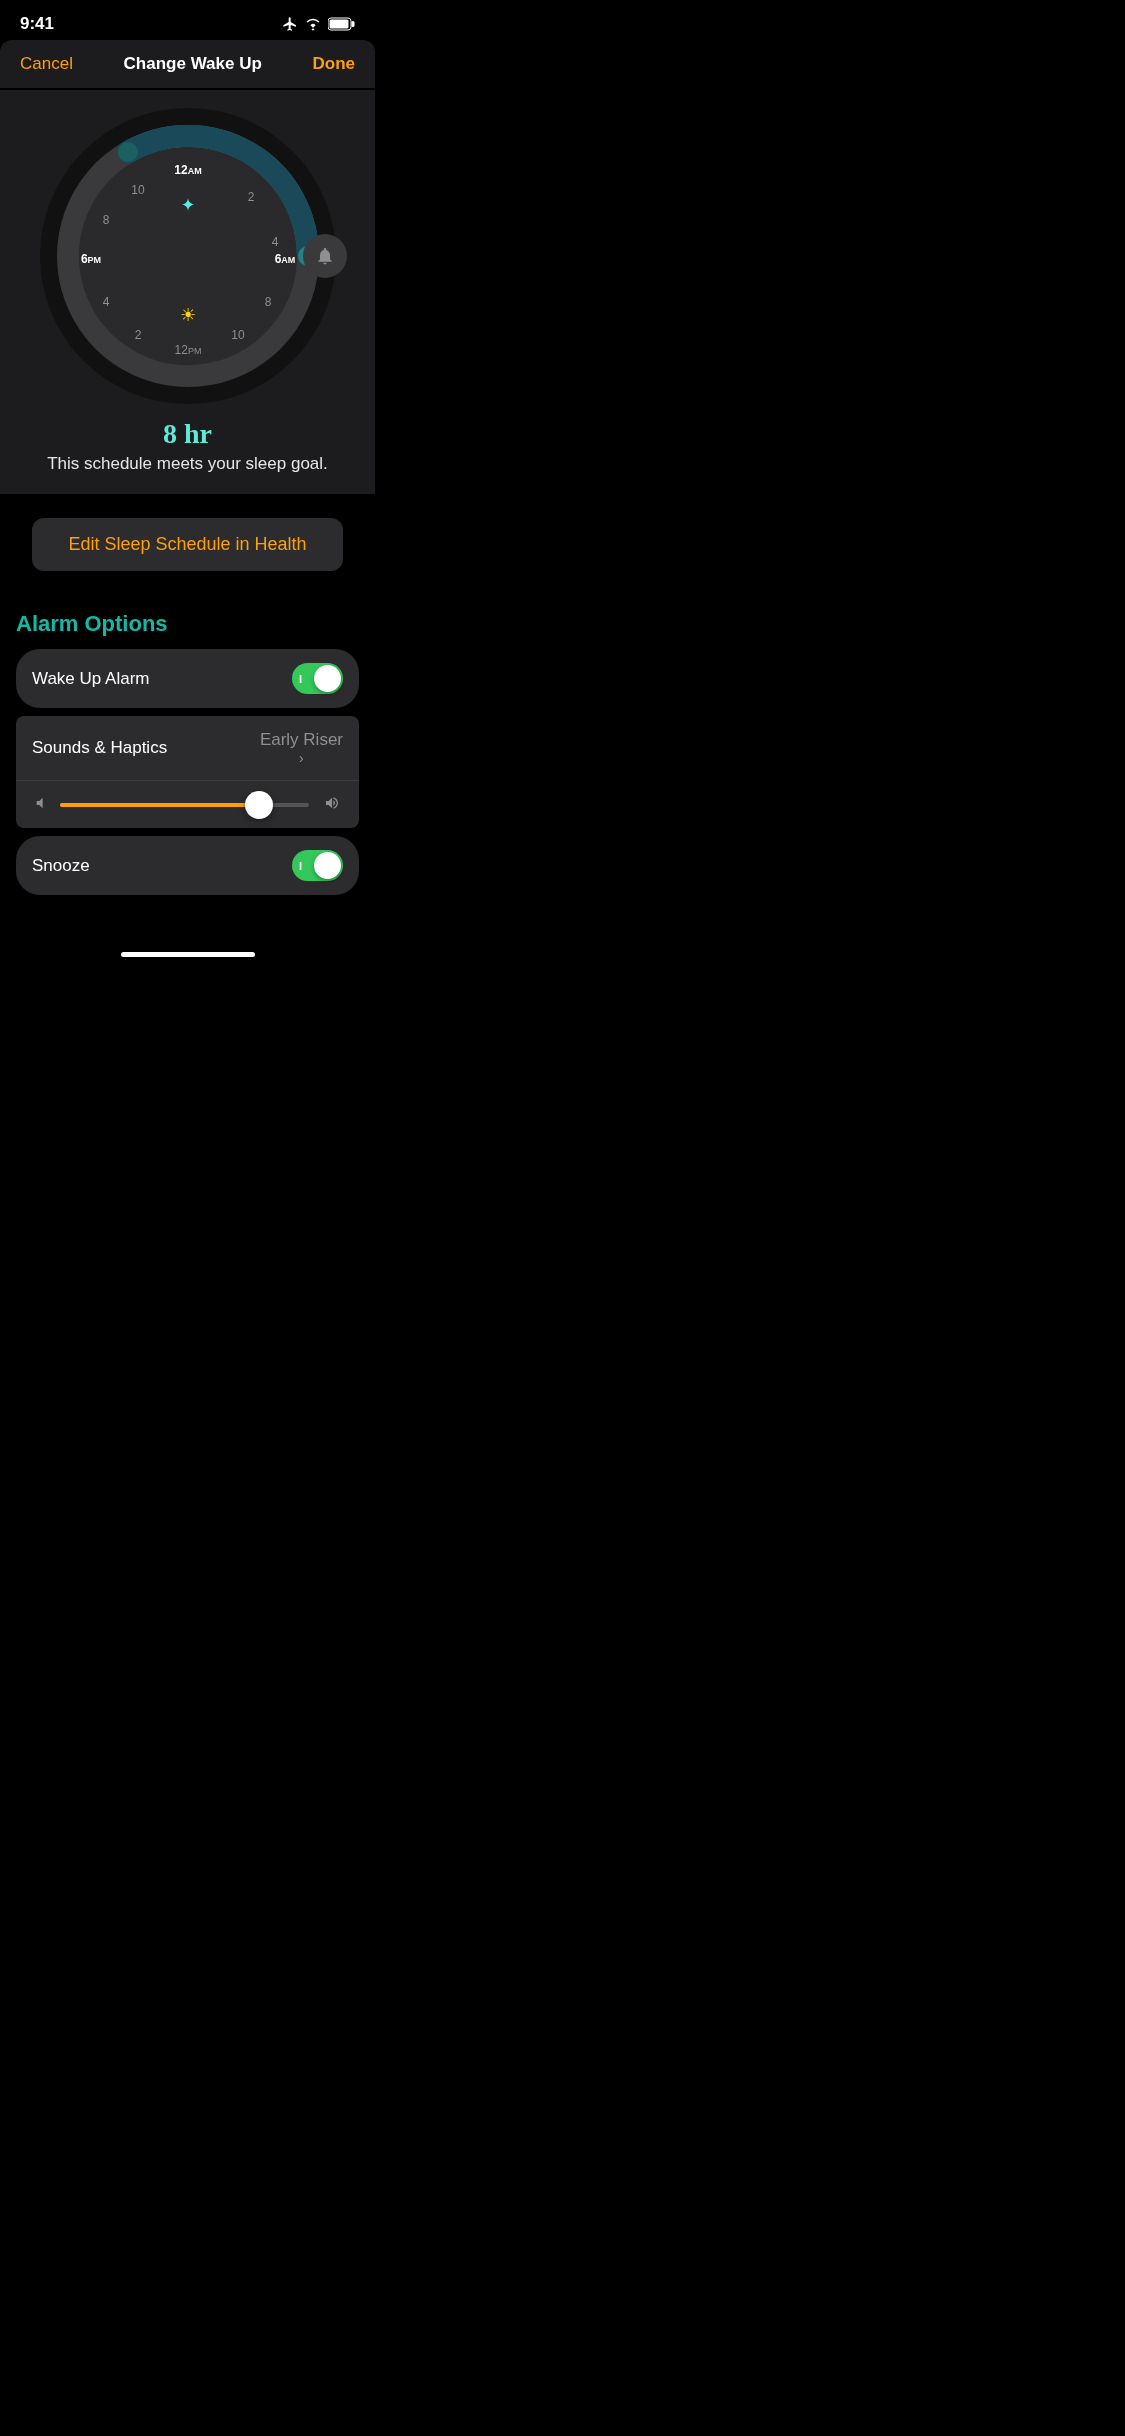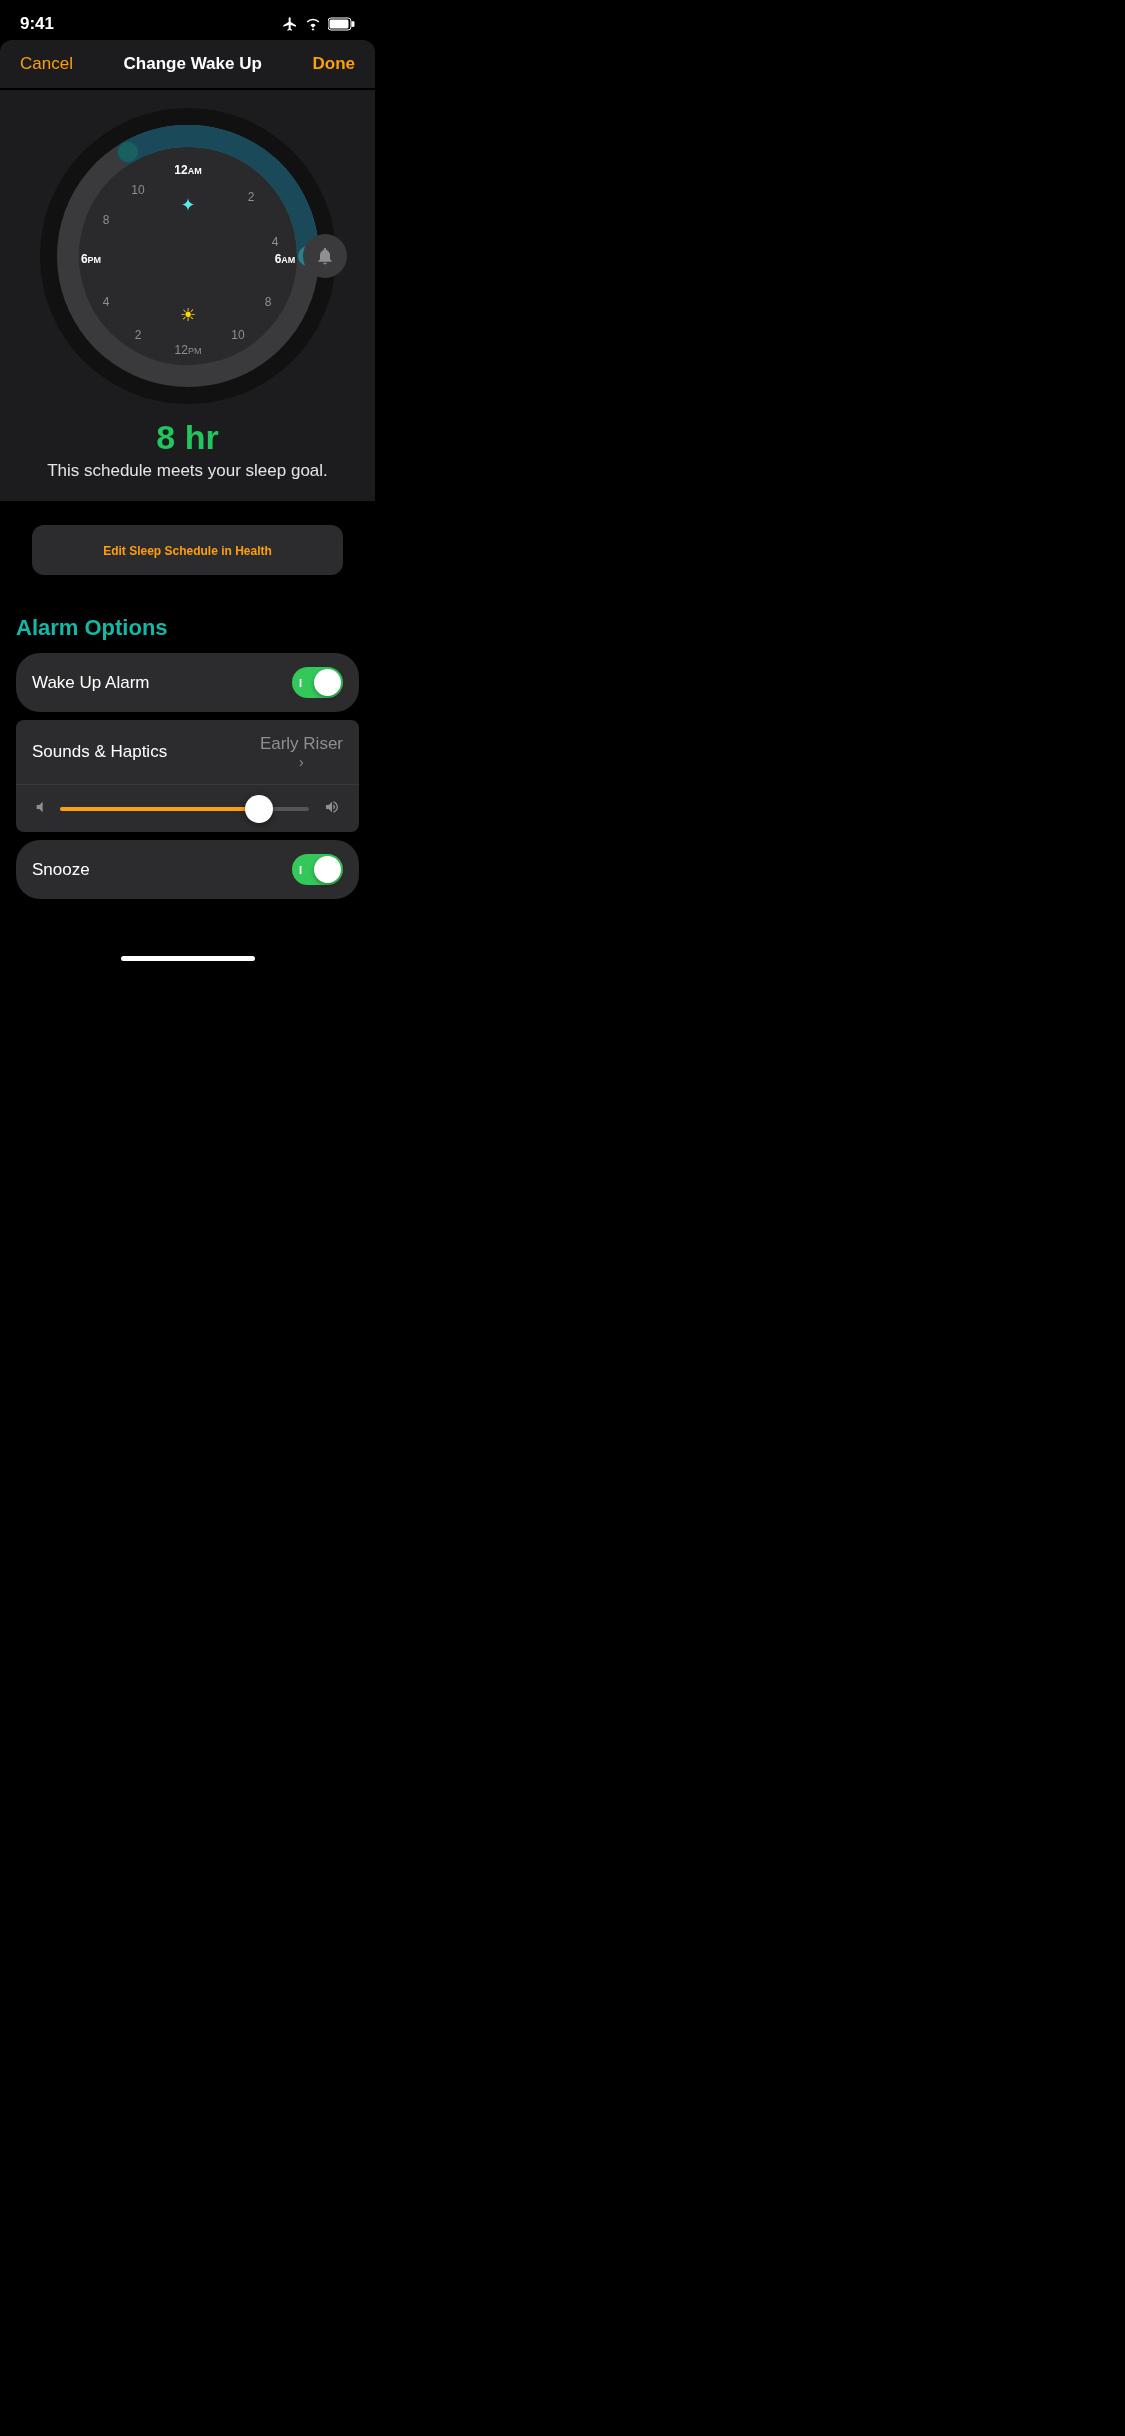--- a/index.html
+++ b/index.html
@@ -89,43 +89,44 @@
       justify-content: center;
       z-index: 10;
       cursor: pointer;
     }
 
     .clock-hours-text {
       text-align: center;
       margin-top: 12px;
     }
     .clock-hours-big {
-      font-size: 34px;
+      font-size: 28px;
       font-weight: 700;
-      color: #22c55e;
+      color: #5eead4;
+      font-family: Liberation Serif, serif;
     }
     .clock-hours-sub {
       font-size: 17px;
       color: #e5e5e5;
       margin-top: 4px;
     }
 
     
     .edit-sleep-btn {
       background: #2c2c2e;
       margin: 10px 16px;
       border-radius: 12px;
       padding: 16px;
       text-align: center;
       cursor: pointer;
     }
     .edit-sleep-btn span {
-      font-size: 12px;
+      font-size: 18px;
       color: #FF9F0A;
-      font-weight: 700;
+      font-weight: 400;
     }
 
     
     .alarm-options-section {
       padding: 24px 16px 8px;
     }
     .alarm-options-title {
       font-size: 22px;
       font-weight: 700;
       color: #14b8a6;

